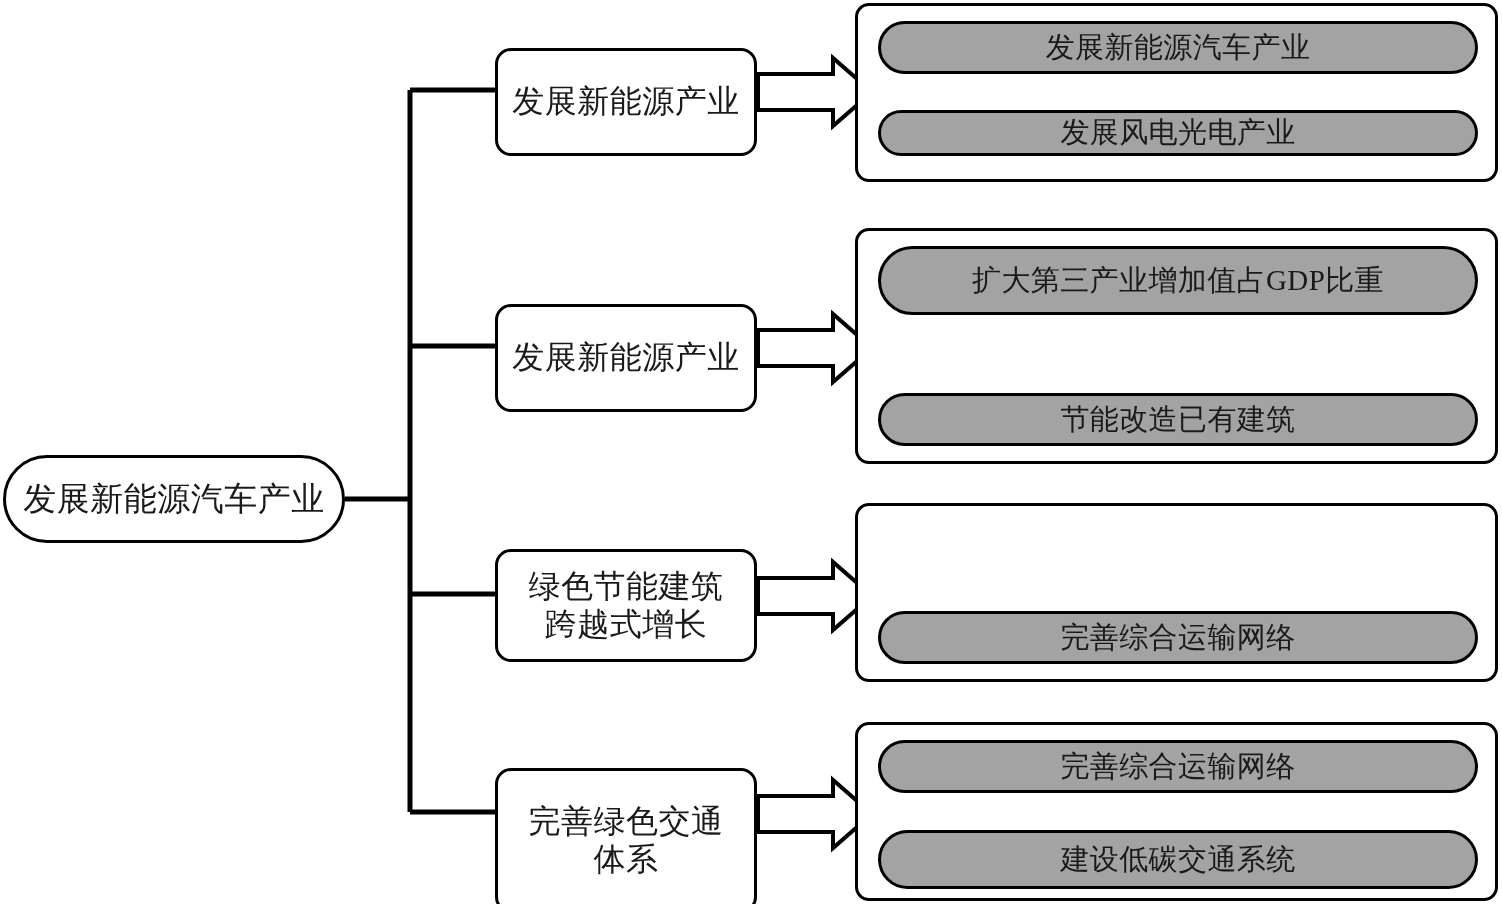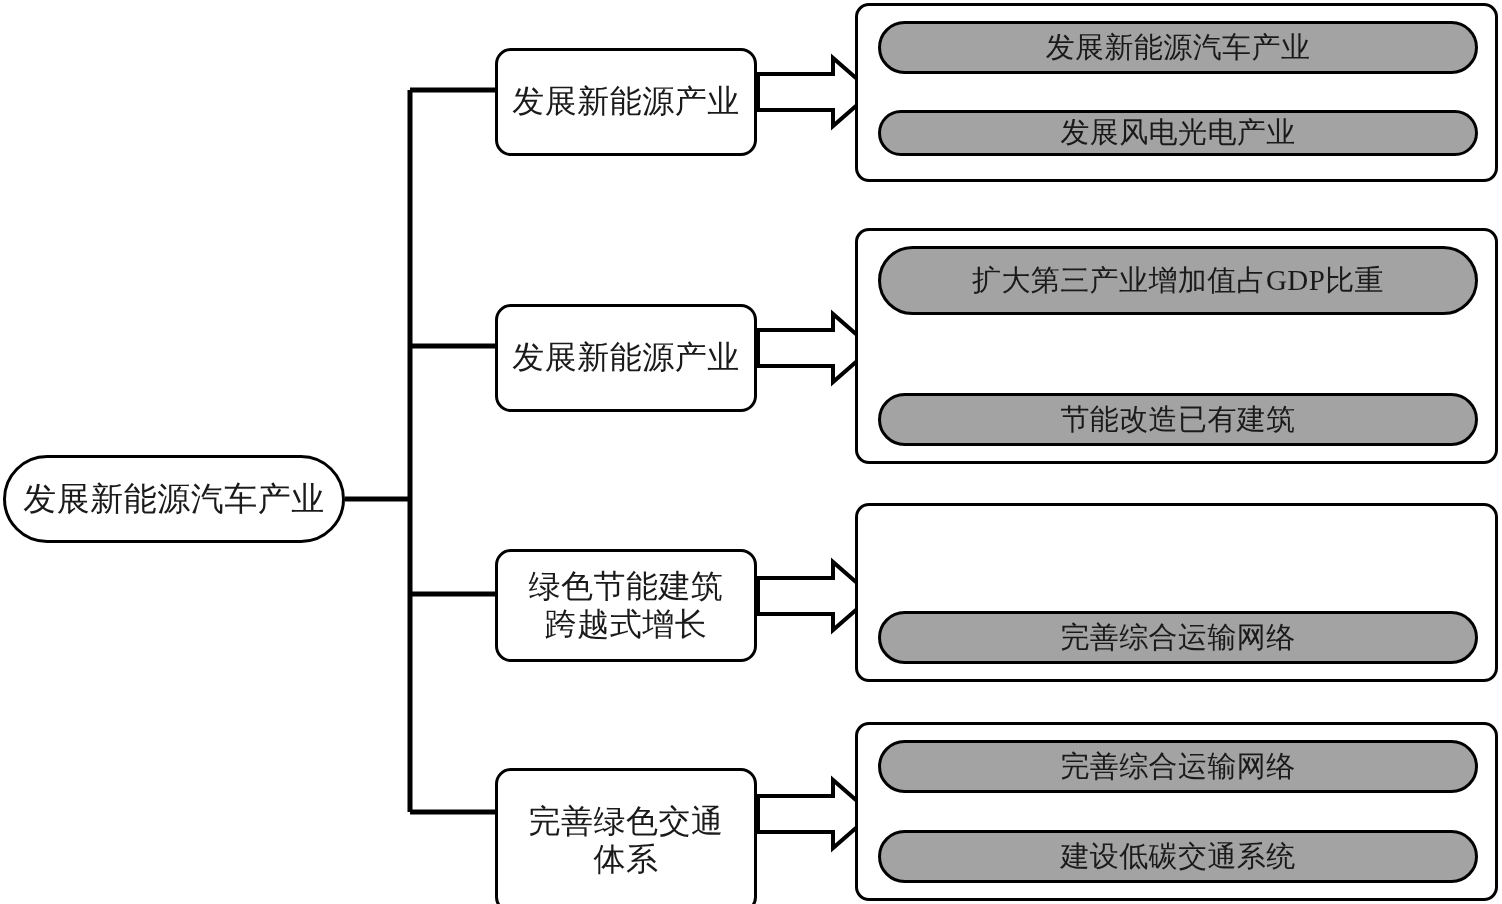--- a/index.html
+++ b/index.html
@@ -131,17 +131,17 @@
 
   <div class="node branch-node" style="left:495px; top:756px; width:262px; height:145px;">
     <span>完善绿色交通
 体系</span>
   </div>
 
   <div class="group-box" style="left:855px; top:722px; width:643px; height:179px;"></div>
   <div class="leaf-pill" style="left:878px; top:740px; width:600px; height:53px;">
     <span>完善综合运输网络</span>
   </div>
-  <div class="leaf-pill" style="left:878px; top:830px; width:600px; height:53px;">
+  <div class="leaf-pill" style="left:878px; top:830px; width:600px; height:59px;">
     <span>建设低碳交通系统</span>
   </div>
 
 </div>
 
 </body></html>

